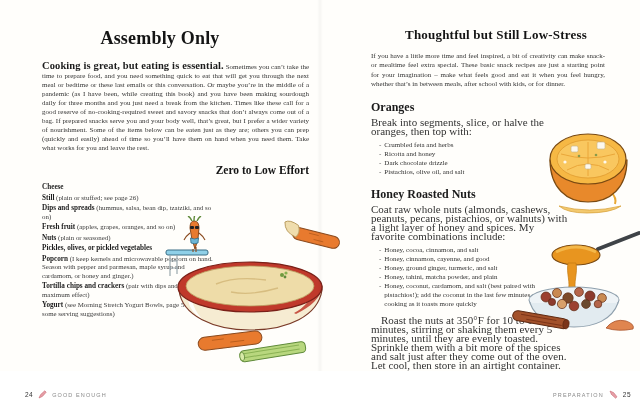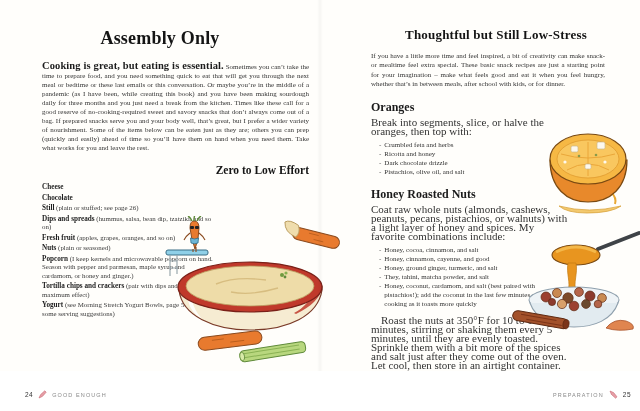--- a/index.html
+++ b/index.html
@@ -69,25 +69,25 @@
   <div class="page page-left">
     <h1 class="page-title">Assembly Only</h1>
 
     <div class="body-col-left">
       <p class="intro"><span class="lead-in">Cooking is great, but eating is essential.</span><span> Sometimes you can’t take the time to prepare food, and you need something quick to eat that will get you through the next meal or bedtime or these last emails or this conversation. Or maybe you’re in the middle of a pandemic (as I have been, while creating this book) and you have been making sourdough daily for three months and you just need a break from the kitchen. Times like these call for a good reserve of no-cooking-required sweet and savory snacks that don’t always come out of a bag. If prepared snacks serve you and your body well, that’s great, but I prefer a wider variety of nourishment. Some of the items below can be eaten just as they are; others you can prep (quickly and easily) ahead of time so you’ll have them on hand when you need them. Take what works for you and leave the rest.</span></p>
 
       <h2 class="h2">Zero to Low Effort</h2>
 
       <div class="food-list">
         <p><b>Cheese</b><span></span></p>
-        <p><b>Chocolate</b><span></span></p>
         <p><b>Still</b><span> (plain or stuffed; see page 26)</span></p>
         <p><b>Dips and spreads</b><span> (hummus, salsa, bean dip, tzatziki, and so on)</span></p>
         <p><b>Fresh fruit</b><span> (apples, grapes, oranges, and so on)</span></p>
         <p><b>Nuts</b><span> (plain or seasoned)</span></p>
+        <p><b>Pickles, olives, or pickled vegetables</b><span></span></p>
         <p><b>Popcorn</b><span> (I keep kernels and microwavable popcorn on hand. Season with pepper and parmesan, maple syrup and cardamom, or honey and ginger.)</span></p>
         <p><b>Tortilla chips and crackers</b><span> (pair with dips and spreads for maximum effect)</span></p>
         <p><b>Yogurt</b><span> (see Morning Stretch Yogurt Bowls, page 50, for some serving suggestions)</span></p>
       </div>
     </div>
 
     <div class="footer footer-left">
       <span class="pg">24</span>
       <svg width="9" height="9" viewBox="0 0 9 9">
         <path d="M1 8 L2.6 4.6 L6.8 0.8 L8.2 2.2 L4.4 6.4 Z" fill="#e6a0a8" stroke="#c96a74" stroke-width="0.6"></path>
@@ -133,21 +133,21 @@
         <p class="bullet">
             <span class="b-dash">-</span>
             <span>Honey, cinnamon, cayenne, and good</span>
           </p>
         <p class="bullet">
             <span class="b-dash">-</span>
             <span>Honey, ground ginger, turmeric, and salt</span>
           </p>
         <p class="bullet">
             <span class="b-dash">-</span>
-            <span>They, tahini, matcha powder, and salt</span>
+            <span>Honey, tahini, matcha powder, and plain</span>
           </p>
         <p class="bullet">
             <span class="b-dash">-</span>
             <span>Honey, coconut, cardamom, and salt (best paired with pistachios!); add the coconut in the last few minutes of cooking as it toasts more quickly</span>
           </p>
       </div>
 
       <p class="r-body closing">Roast the nuts at 350°F for 10 to 15 minutes, stirring or shaking them every 5 minutes, until they are evenly toasted. Sprinkle them with a bit more of the spices and salt just after they come out of the oven. Let cool, then store in an airtight container.</p>
     </div>
 

